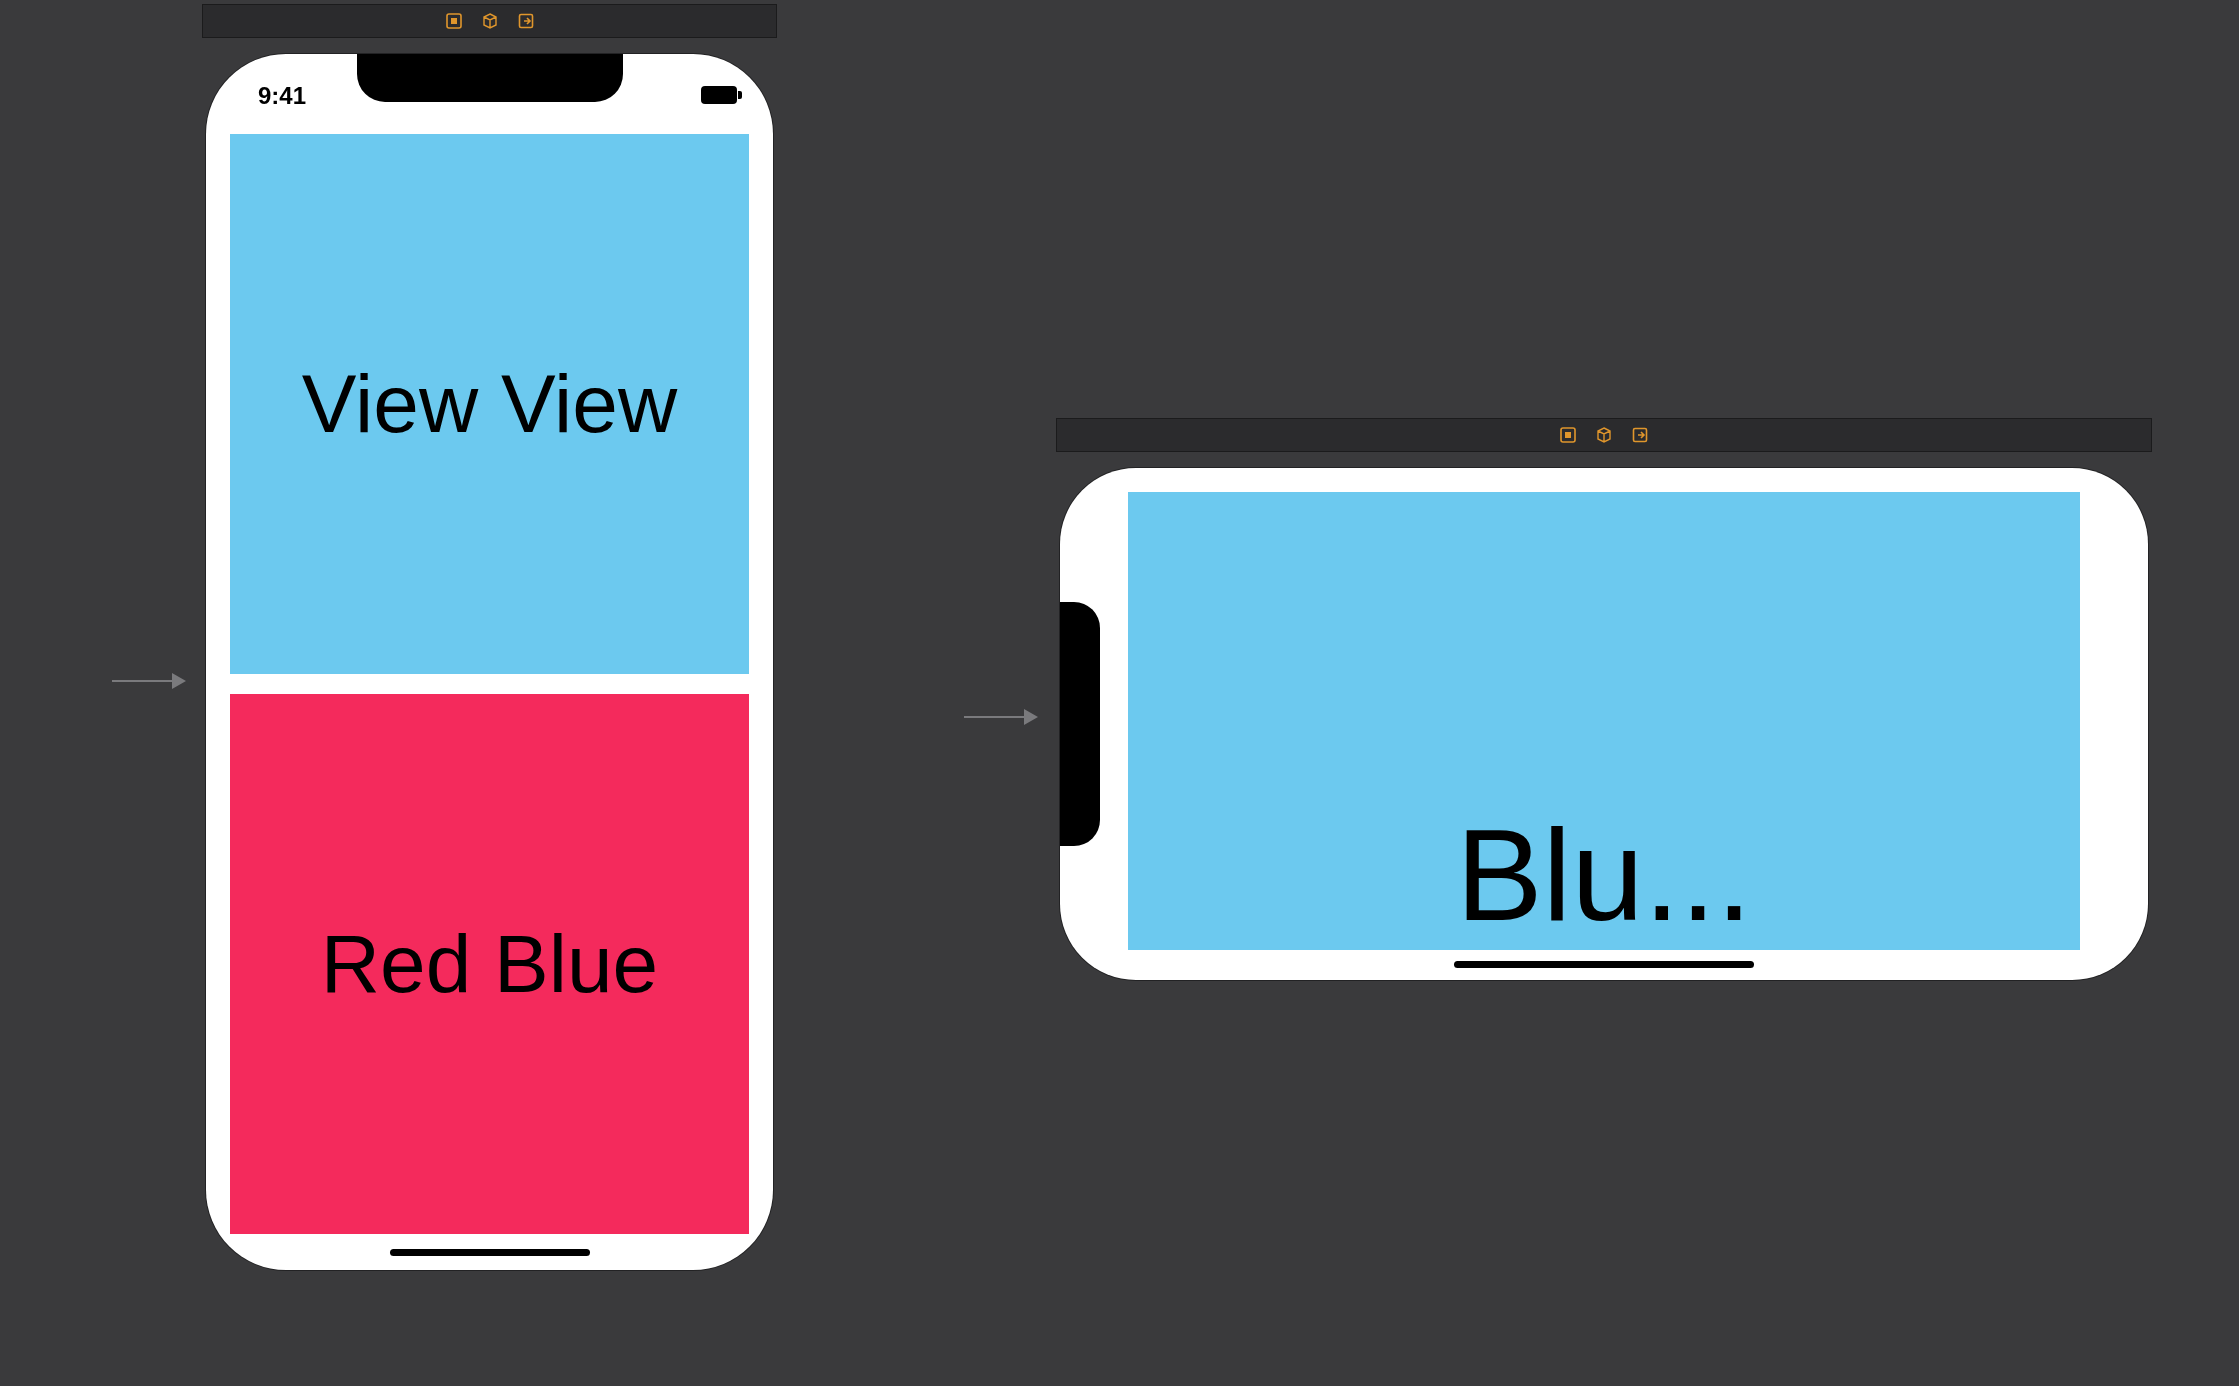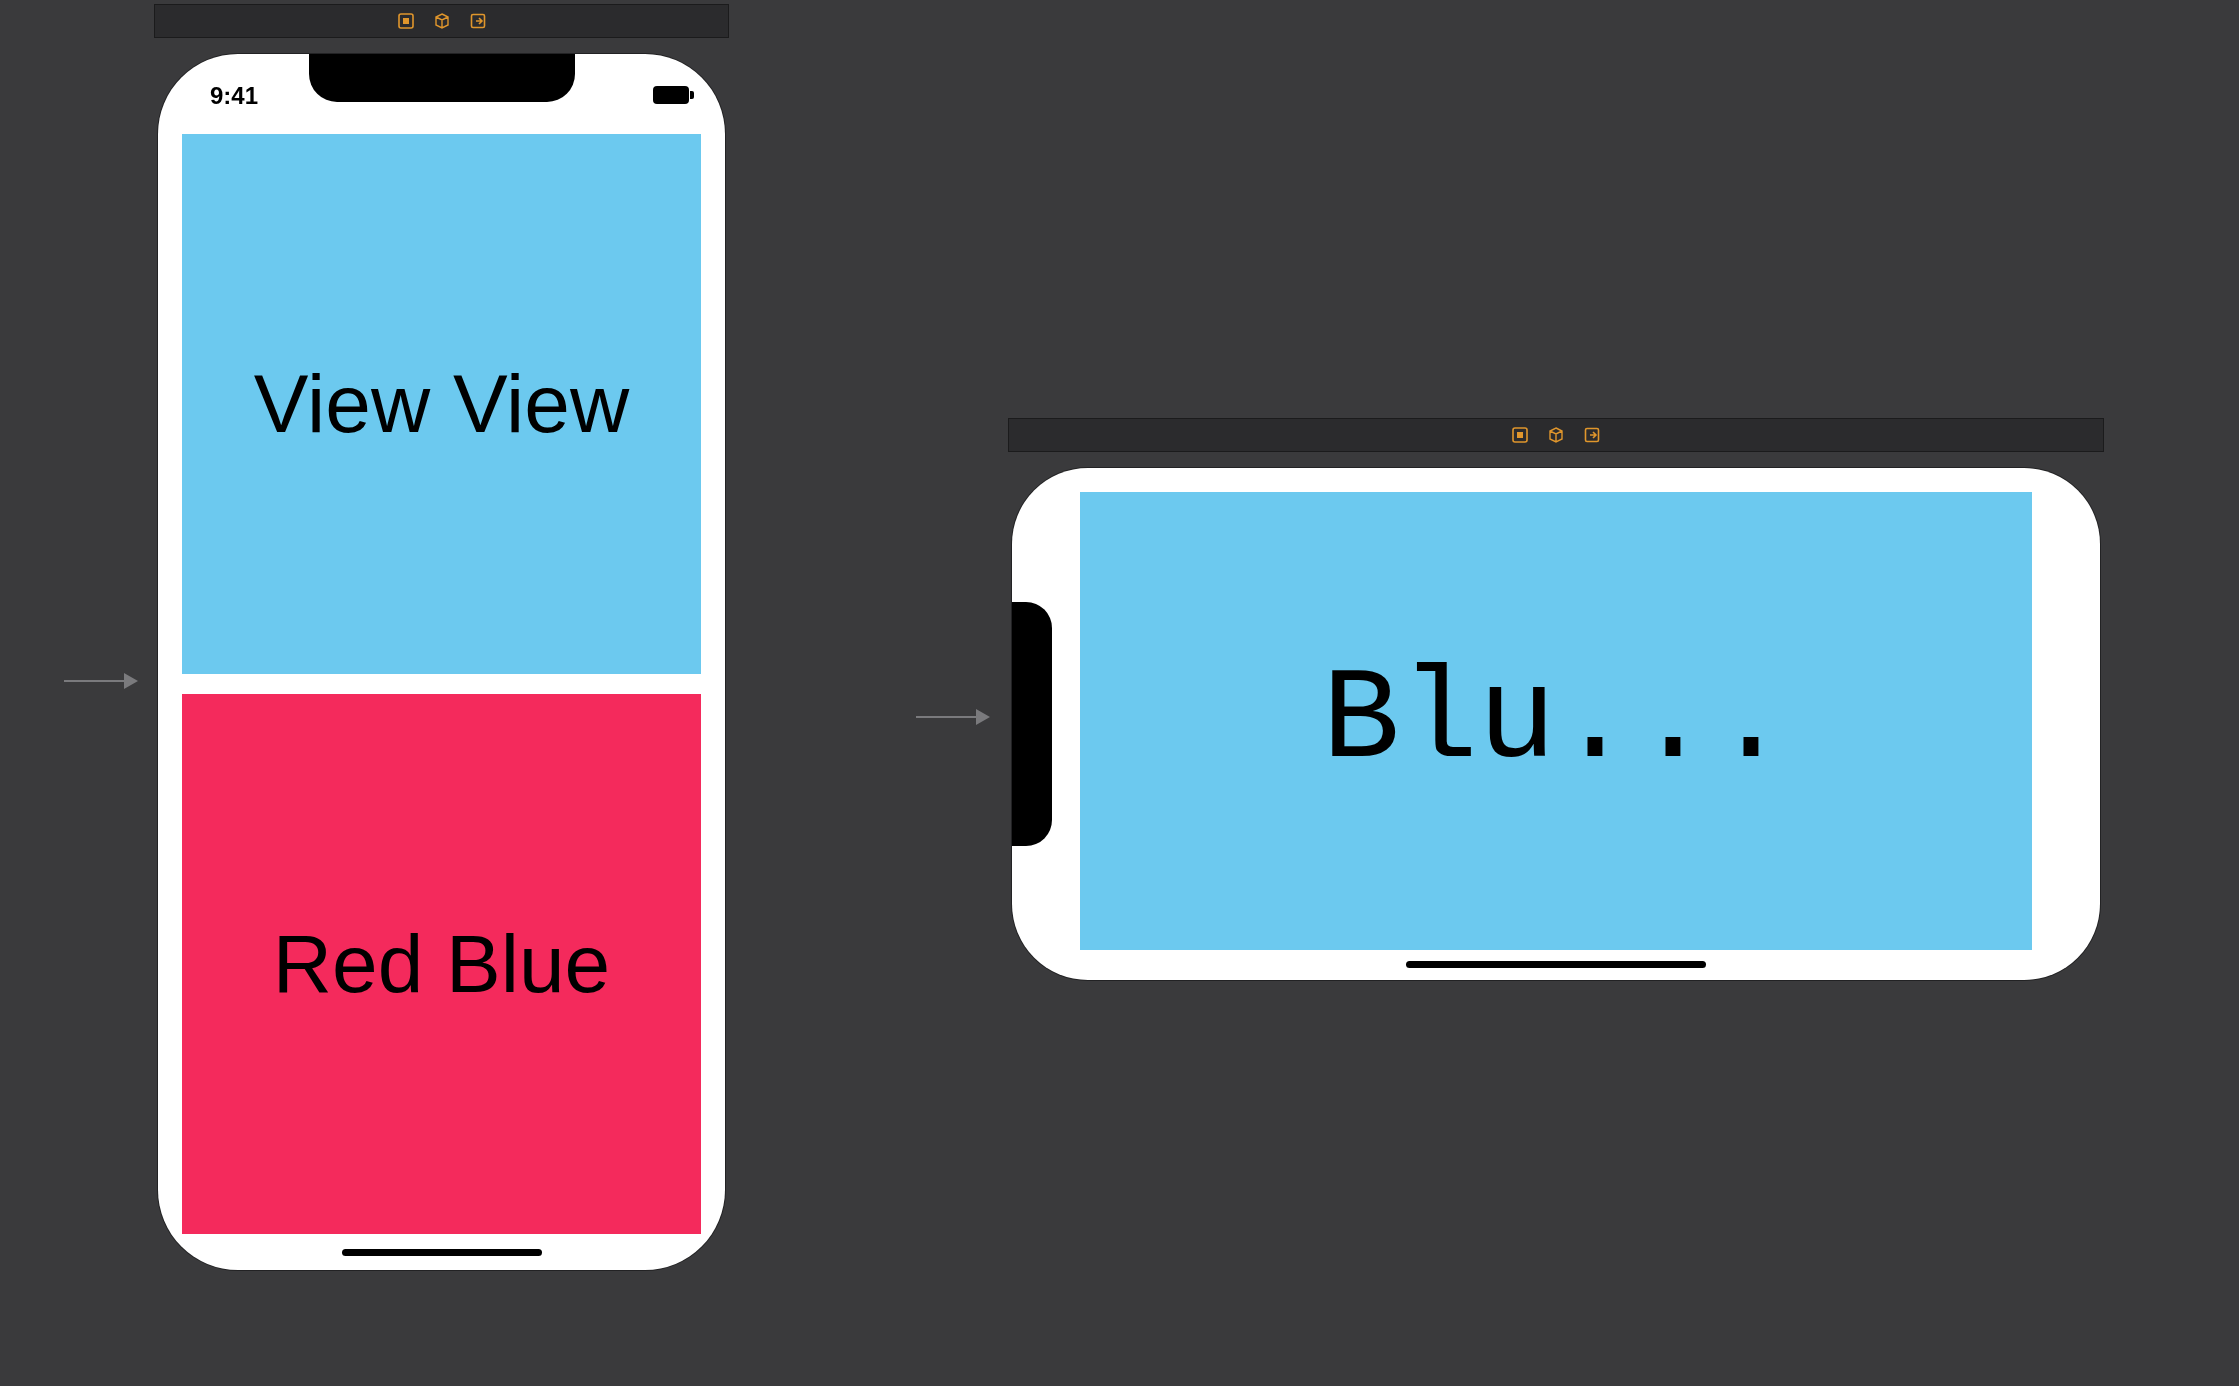--- a/index.html
+++ b/index.html
@@ -9,20 +9,21 @@
       font-family: -apple-system, "Helvetica Neue", Helvetica, Arial, sans-serif;
       overflow: hidden;
       position: relative;
     }
 
     .canvas {
       position: relative;
       width: 1996px;
       height: 1386px;
       transform-origin: top left;
+      margin-left: 48px;
     }
 
     
     .scene-toolbar {
       position: absolute;
       height: 34px;
       background: #2b2b2d;
       border: 1px solid #1b1b1c;
       display: flex;
       align-items: center;
@@ -171,28 +172,27 @@
       left: 68px;
       right: 68px;
       top: 24px;
       bottom: 30px;
       display:flex;
       gap: 22px;
     }
     .l-view{
       flex:1;
       display:flex;
-      align-items:center;
+      align-items:flex-end;
       justify-content:center;
       font-size: 130px;
       font-weight: 400;
       color:#000;
       white-space: nowrap;
       overflow: hidden;
-      font-family: Liberation Mono, monospace;
     }
     .l-blue{ background:#6cc9ef; }
     .l-red { background:#f42a5c; }
 
   </style>
 </head>
 <body>
 
 <div class="canvas" id="canvas" style="transform: scale(1);">
 

